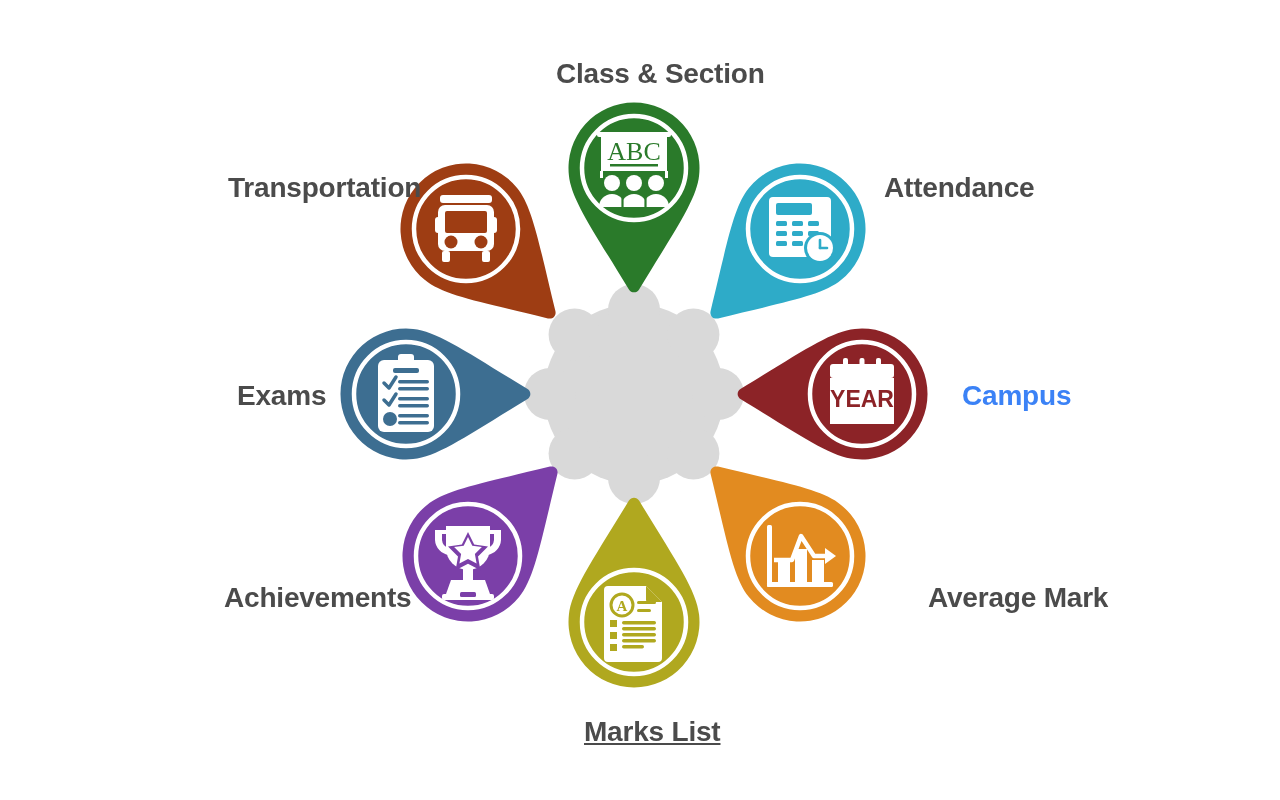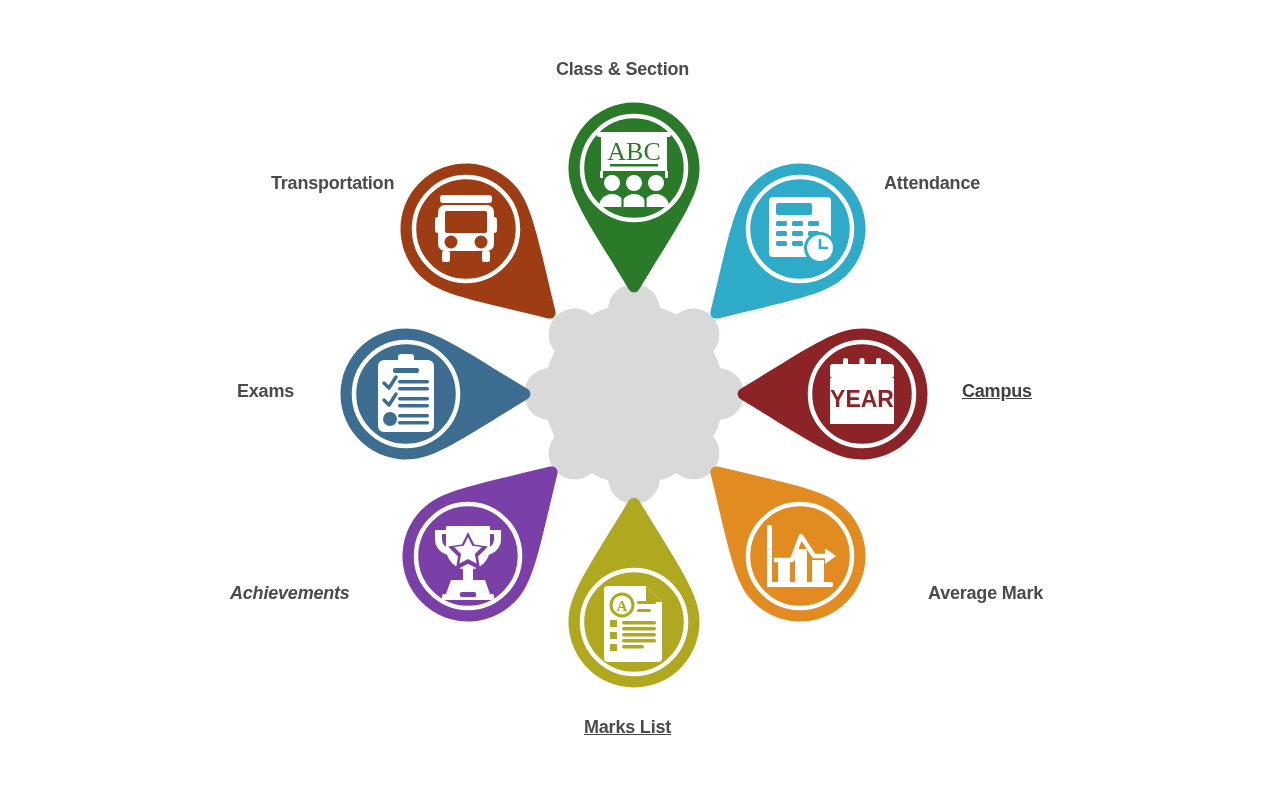--- a/index.html
+++ b/index.html
@@ -5,32 +5,32 @@
   html,body{margin:0;padding:0;}
   body{
     width:1280px;height:800px;background:#ffffff;
     font-family:"Liberation Sans", sans-serif;
     overflow:hidden;position:relative;
   }
   #stage{position:absolute;left:0;top:0;width:1280px;height:800px;}
   .label{
     position:absolute;
     color:#4b4b4b;
-    font-size:18px;
+    font-size:28px;
     font-weight:bold;
     letter-spacing:-0.2px;
     white-space:nowrap;
     line-height:1;
   }
   .lbl-class    {left:556px; top:60px;}
   .lbl-attend   {left:884px; top:174px;}
   .lbl-campus   {left:962px; top:382px;}
   .lbl-avg      {left:888px; top:584px;}
   .lbl-marks    {left:584px; top:718px;text-decoration:underline;}
-  .lbl-achieve  {left:230px; top:584px;font-style:italic;}
+  .lbl-achieve  {left:224px; top:584px;}
   .lbl-exams    {left:237px; top:382px;}
   .lbl-transp   {left:228px; top:174px;}
   svg{display:block;}
 </style>
 </head>
 <body style="background: rgb(255, 255, 255);">
 
 <div id="stage">
 
   <svg width="1280" height="800" viewBox="0 0 1280 800">
@@ -245,20 +245,20 @@
             <polyline points="-22,6 -17,11 -10,0"></polyline>
           </g>
         </g>
       </g>
     </g>
 
   </svg>
 
   <div class="label lbl-class" style="color: rgb(75, 75, 75);">Class &amp; Section</div>
   <div class="label lbl-attend" style="color: rgb(75, 75, 75);">Attendance</div>
-  <div class="label lbl-campus" style="color: #404040; text-decoration: underline;">Campus</div>
+  <div class="label lbl-campus" style="color: #3b82f6;">Campus</div>
   <div class="label lbl-avg" style="color: rgb(75, 75, 75); margin-left: 40px;">Average Mark</div>
   <div class="label lbl-marks" style="color: rgb(75, 75, 75);">Marks List</div>
   <div class="label lbl-achieve" style="color: rgb(75, 75, 75);">Achievements</div>
   <div class="label lbl-exams" style="color: rgb(75, 75, 75);">Exams</div>
-  <div class="label lbl-transp" style="color: rgb(75, 75, 75); margin-left: 43px;">Transportation</div>
+  <div class="label lbl-transp" style="color: rgb(75, 75, 75);">Transportation</div>
 
 </div>
 
 </body></html>

